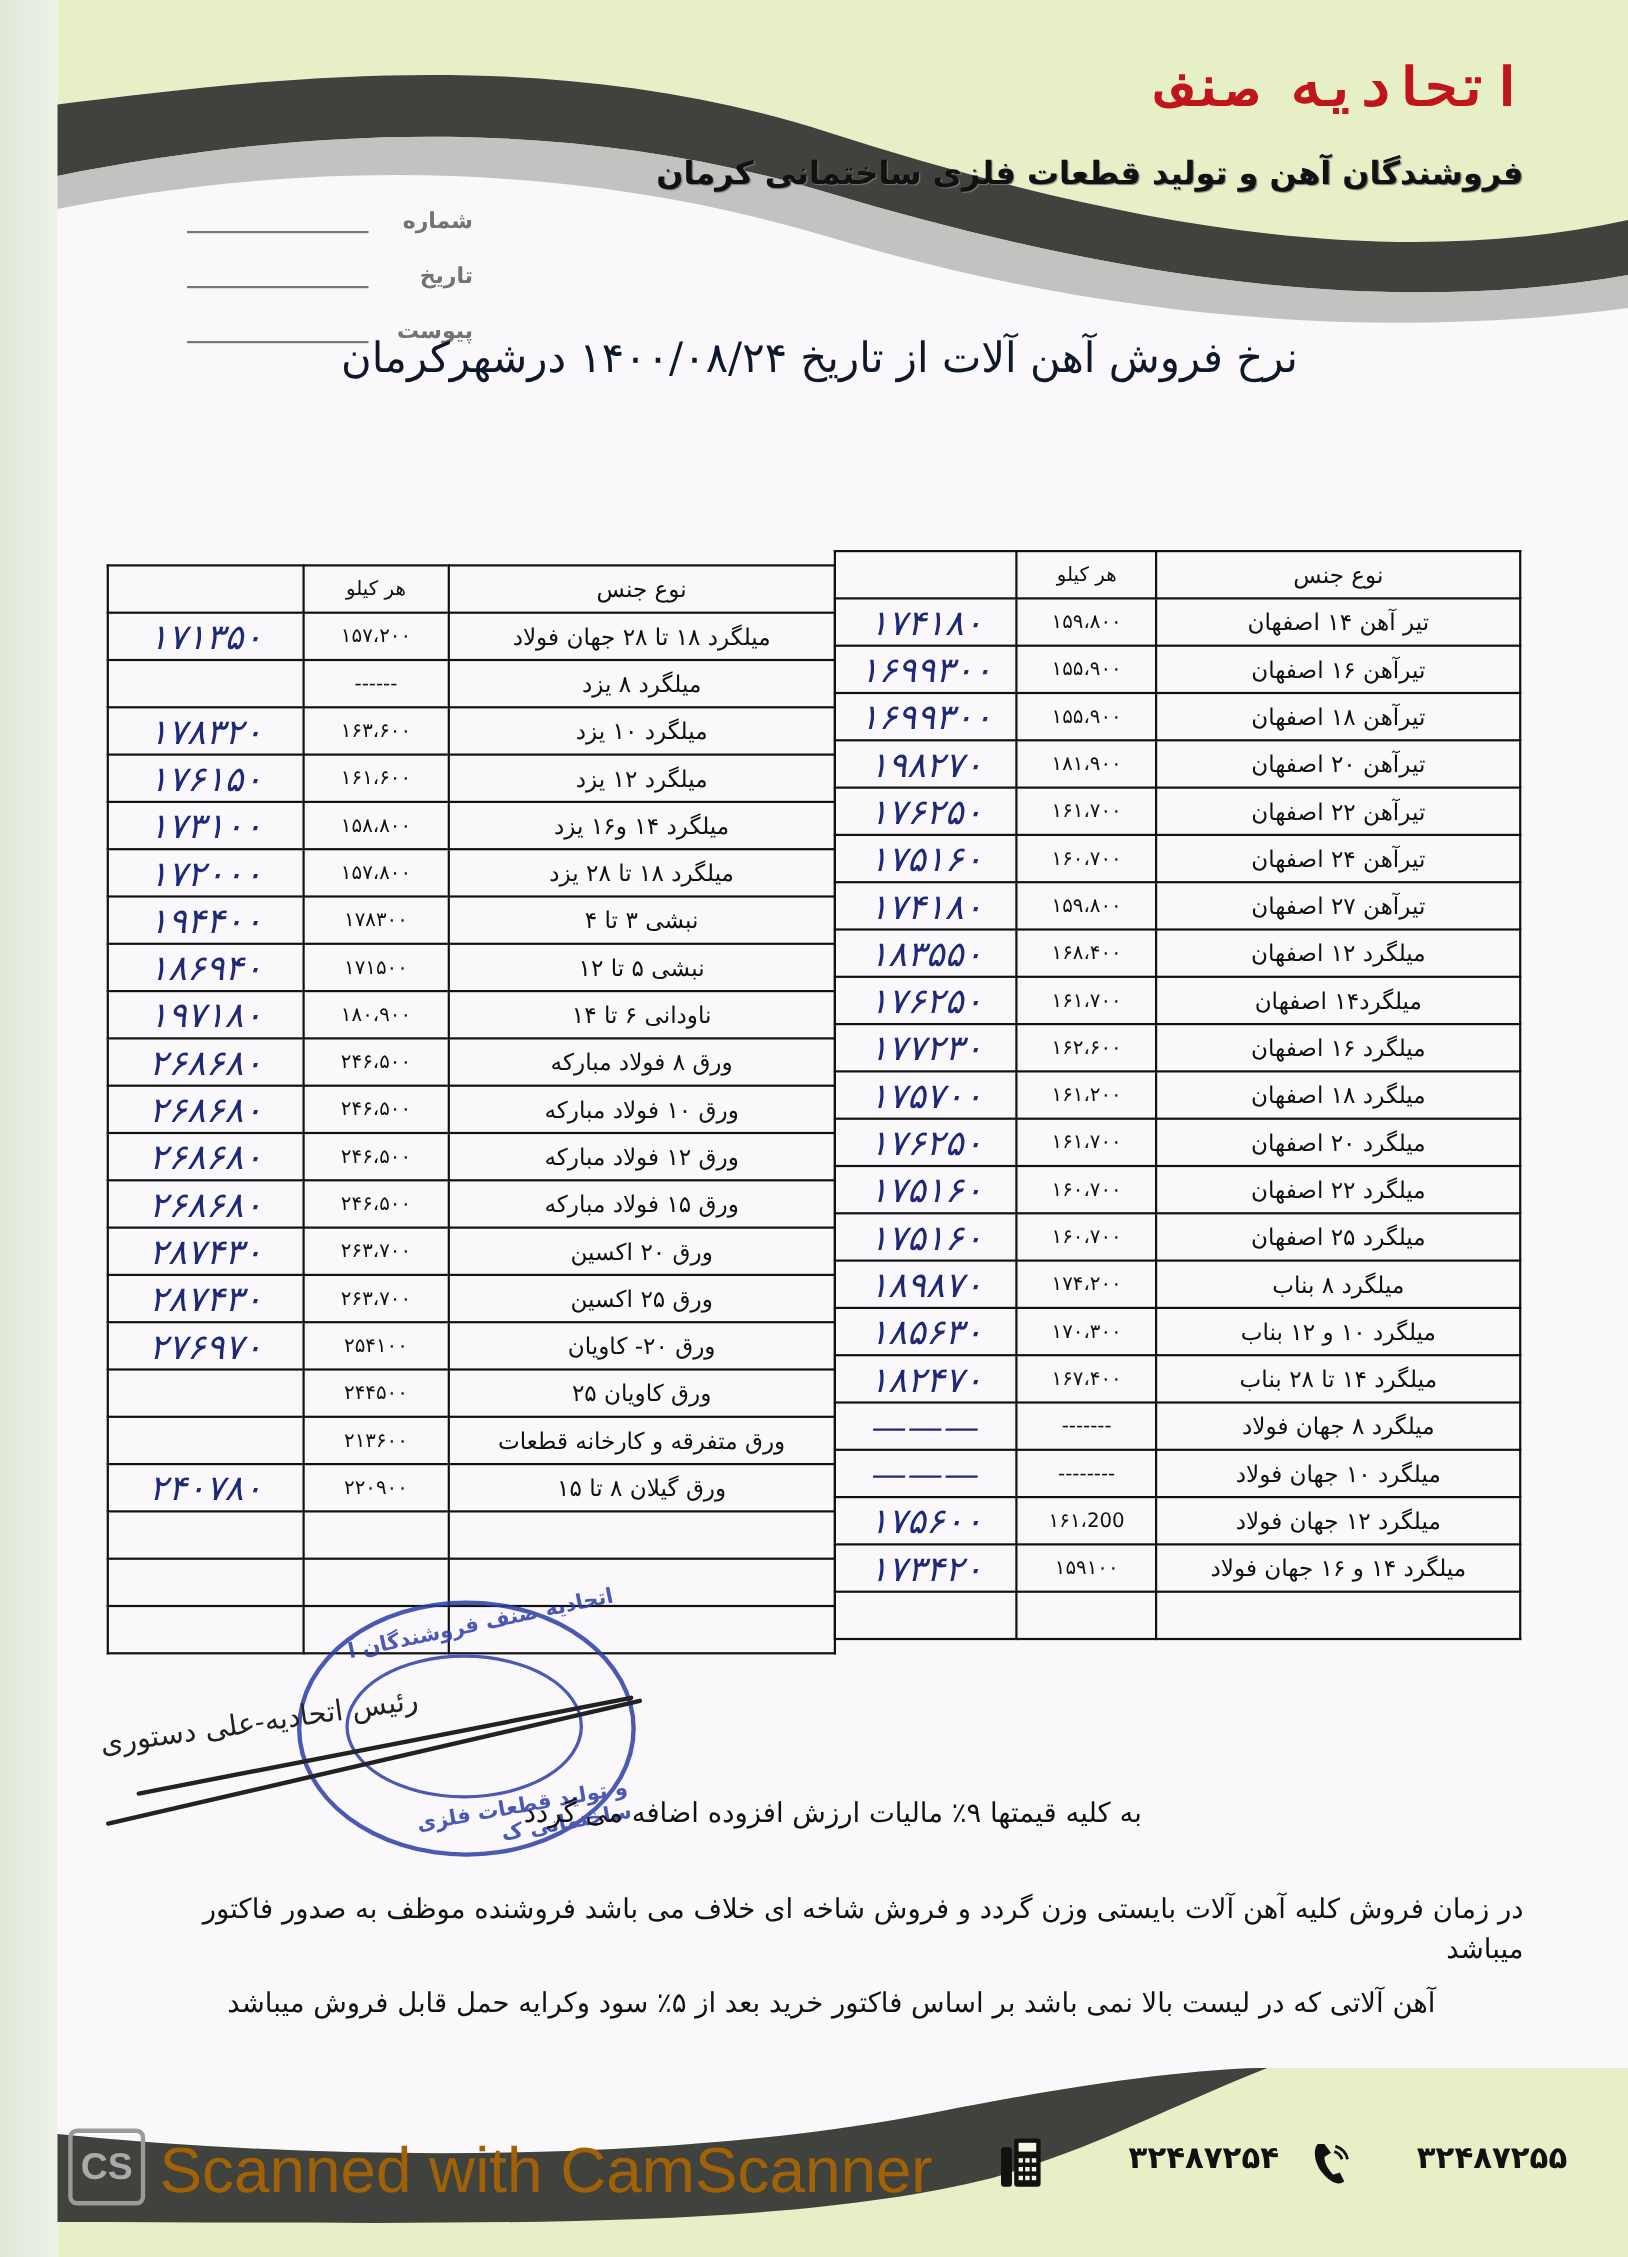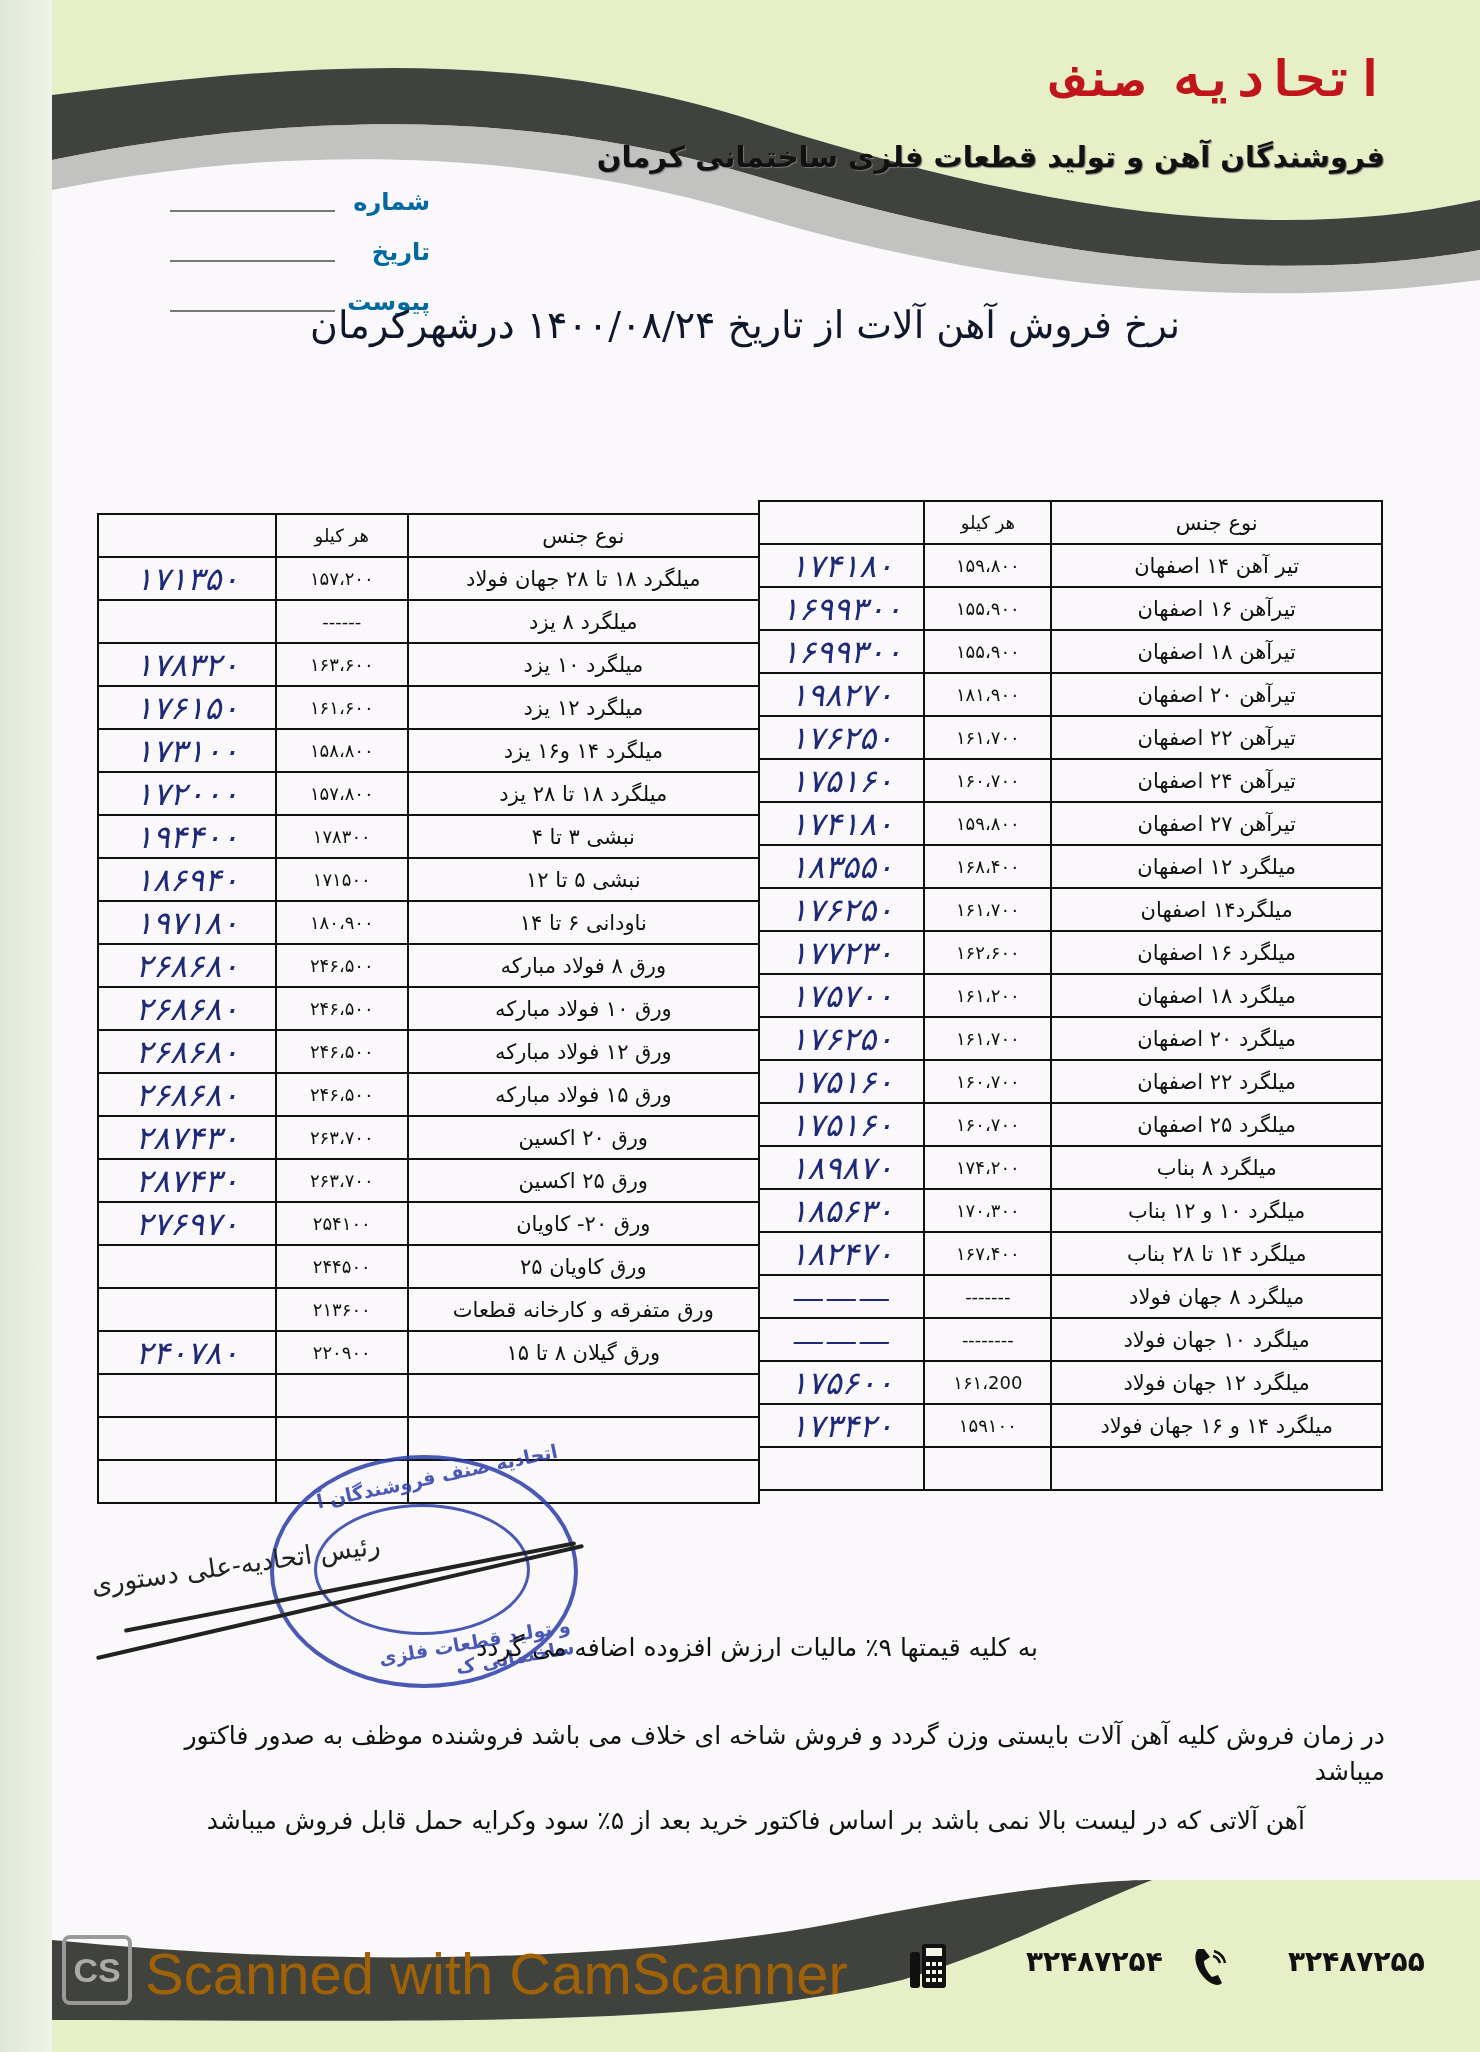--- a/index.html
+++ b/index.html
@@ -5,21 +5,21 @@
   html,body{margin:0;padding:0;}
   body{width:1480px;height:2052px;position:relative;overflow:hidden;background:#eef3e6;font-family:"DejaVu Sans",sans-serif;}
   .page{position:absolute;left:52px;top:0;width:1428px;height:2052px;background:#fbf8fb;}
   .left-edge{position:absolute;left:0;top:0;width:52px;height:2052px;background:linear-gradient(90deg,#dfe8d8,#eef2e8);}
   .header-band{position:absolute;left:52px;top:0;width:1428px;height:330px;overflow:hidden;}
   .header-band svg{position:absolute;left:0;top:0;}
   .footer-band{position:absolute;left:52px;top:1880px;width:1428px;height:172px;overflow:hidden;}
   .footer-band svg{position:absolute;left:0;top:0;}
   .title-main{position:absolute;right:95px;top:50px;font-size:50px;font-weight:bold;color:#c0161b;font-family:Liberation Mono, monospace;direction:rtl;}
   .title-sub{position:absolute;right:95px;top:118px;font-size:29px;font-weight:bold;color:#111;direction:rtl;text-shadow:1px 1px 1px #777;margin-top:22px;}
-  .field{position:absolute;font-size:24px;font-weight:bold;color:#0369a1;direction:rtl;}
+  .field{position:absolute;font-size:20px;font-weight:bold;color:#737373;direction:rtl;}
   .field-line{position:absolute;height:2px;background:#777;width:165px;}
   .doc-title{position:absolute;right:300px;top:300px;width:900px;font-size:38px;color:#0f172a;direction:rtl;line-height:50px;font-family:"DejaVu Serif",serif;}
   table.prices{position:absolute;border-collapse:collapse;direction:rtl;}
   table.prices td{border:2px solid #111;height:41px;padding:0 6px;text-align:center;font-size:21px;color:#111;white-space:nowrap;}
   table.prices td.hand{font-family:"DejaVu Serif",serif;font-size:32px;color:#1e2a78;font-style:italic;letter-spacing:1px;}
   table.prices td.kilo{font-size:18px;}
   .stamp{position:absolute;left:270px;top:1455px;width:300px;height:225px;border:4px solid #2b3ea8;border-radius:50%;opacity:.85;}
   .stamp-inner{position:absolute;left:40px;top:45px;width:210px;height:125px;border:3px solid #2b3ea8;border-radius:50%;}
   .stamp-text-top{position:absolute;left:40px;top:6px;font-size:19px;color:#2b3ea8;font-weight:bold;direction:rtl;transform:rotate(-12deg);}
   .stamp-text-bot{position:absolute;left:30px;top:178px;font-size:19px;color:#2b3ea8;font-weight:bold;direction:rtl;transform:rotate(-10deg);}

